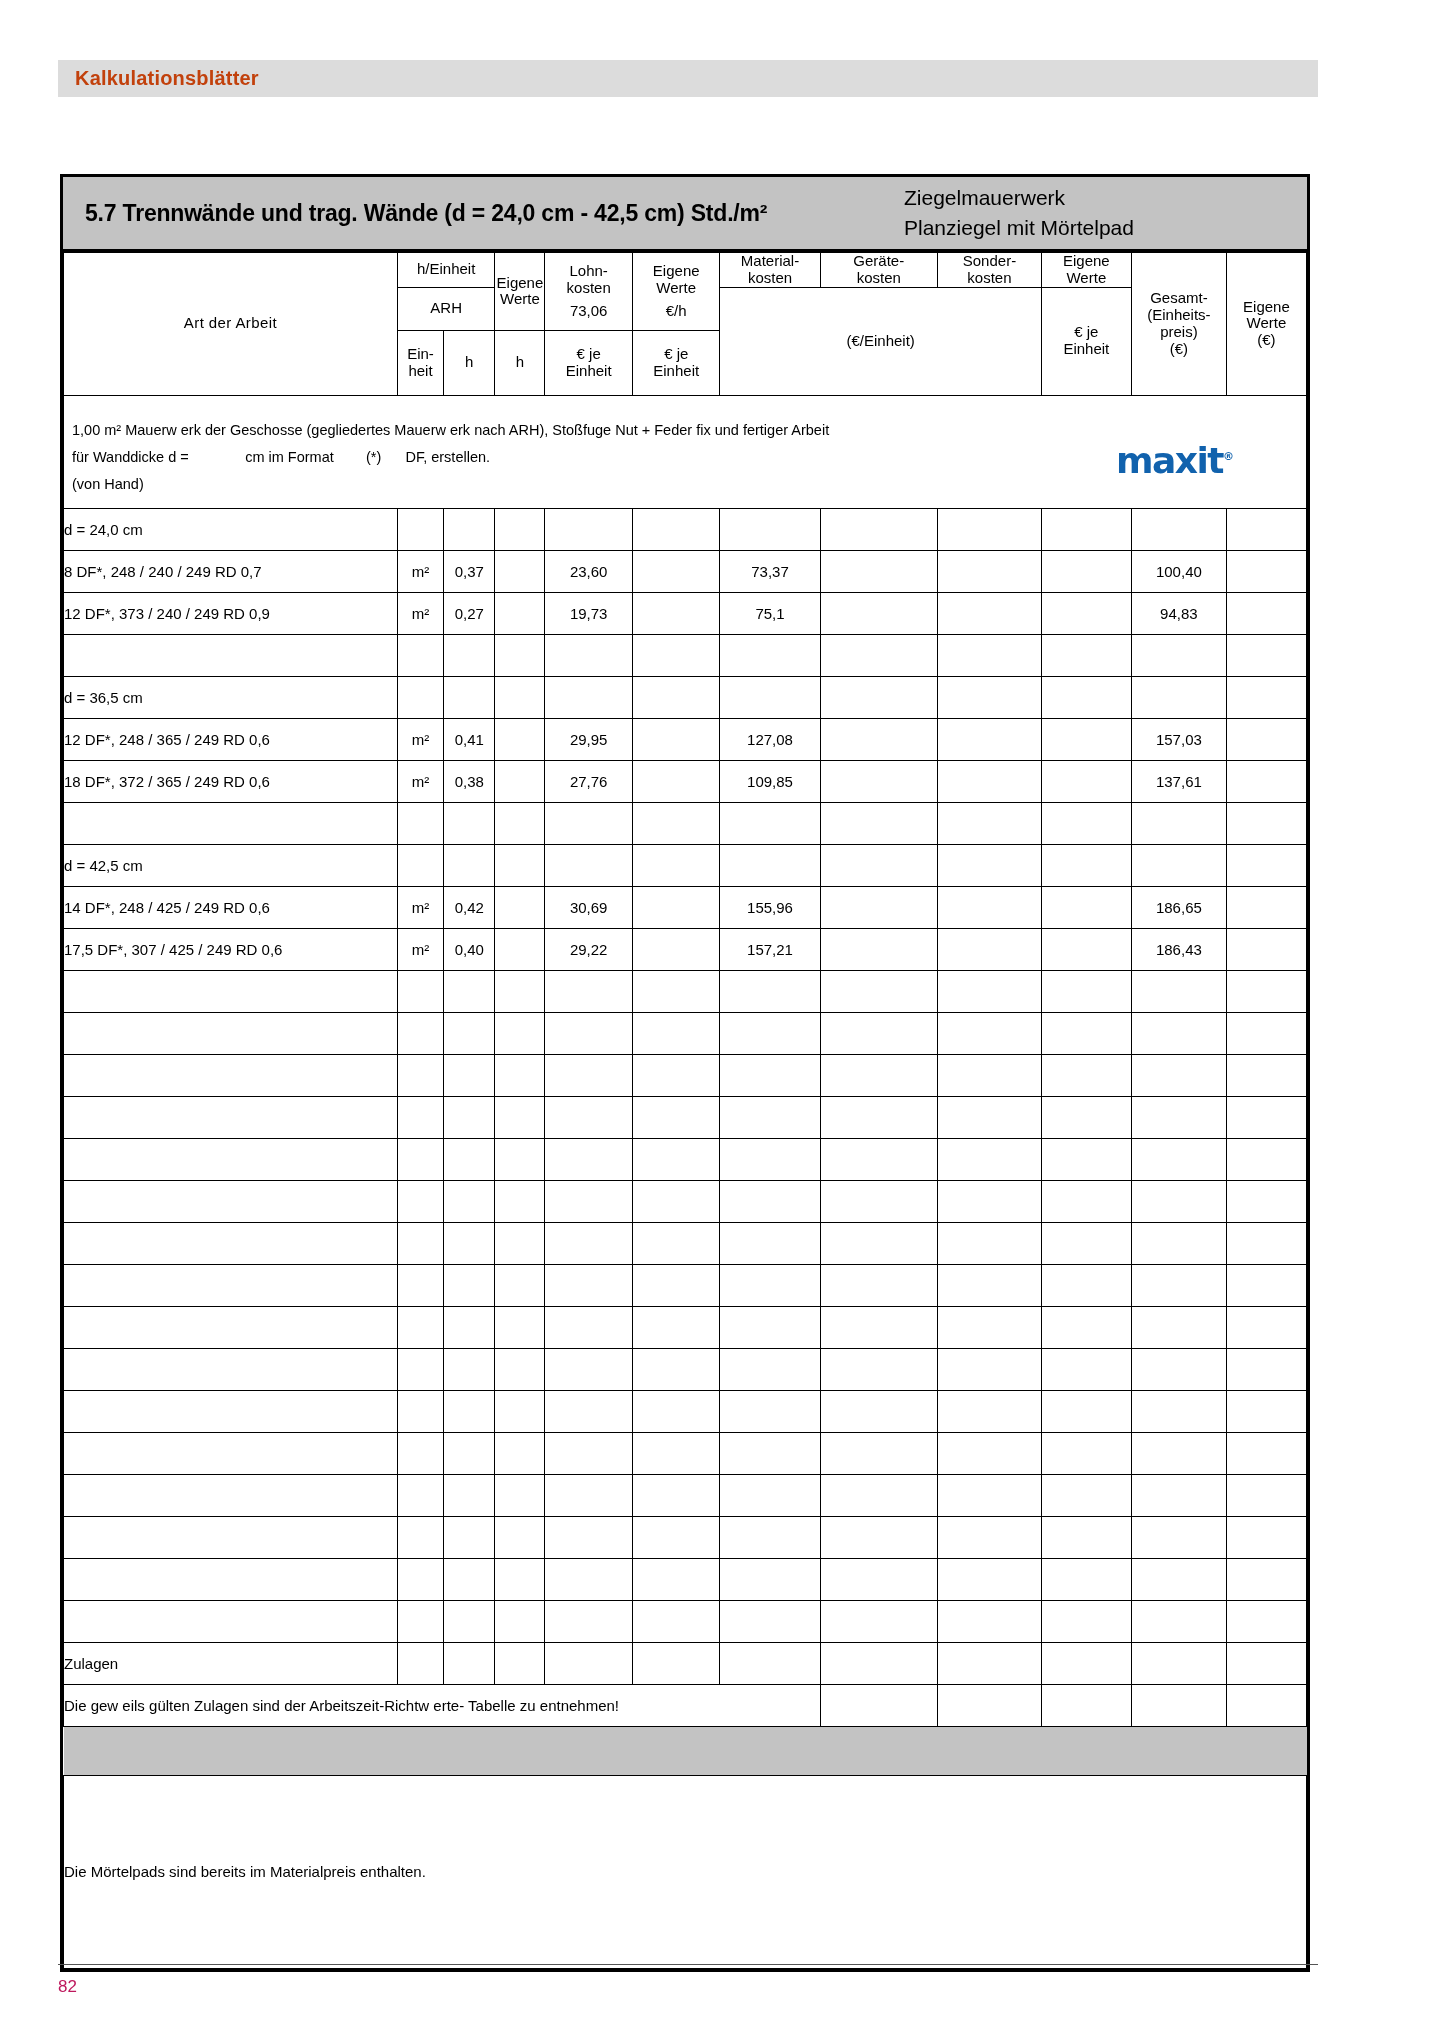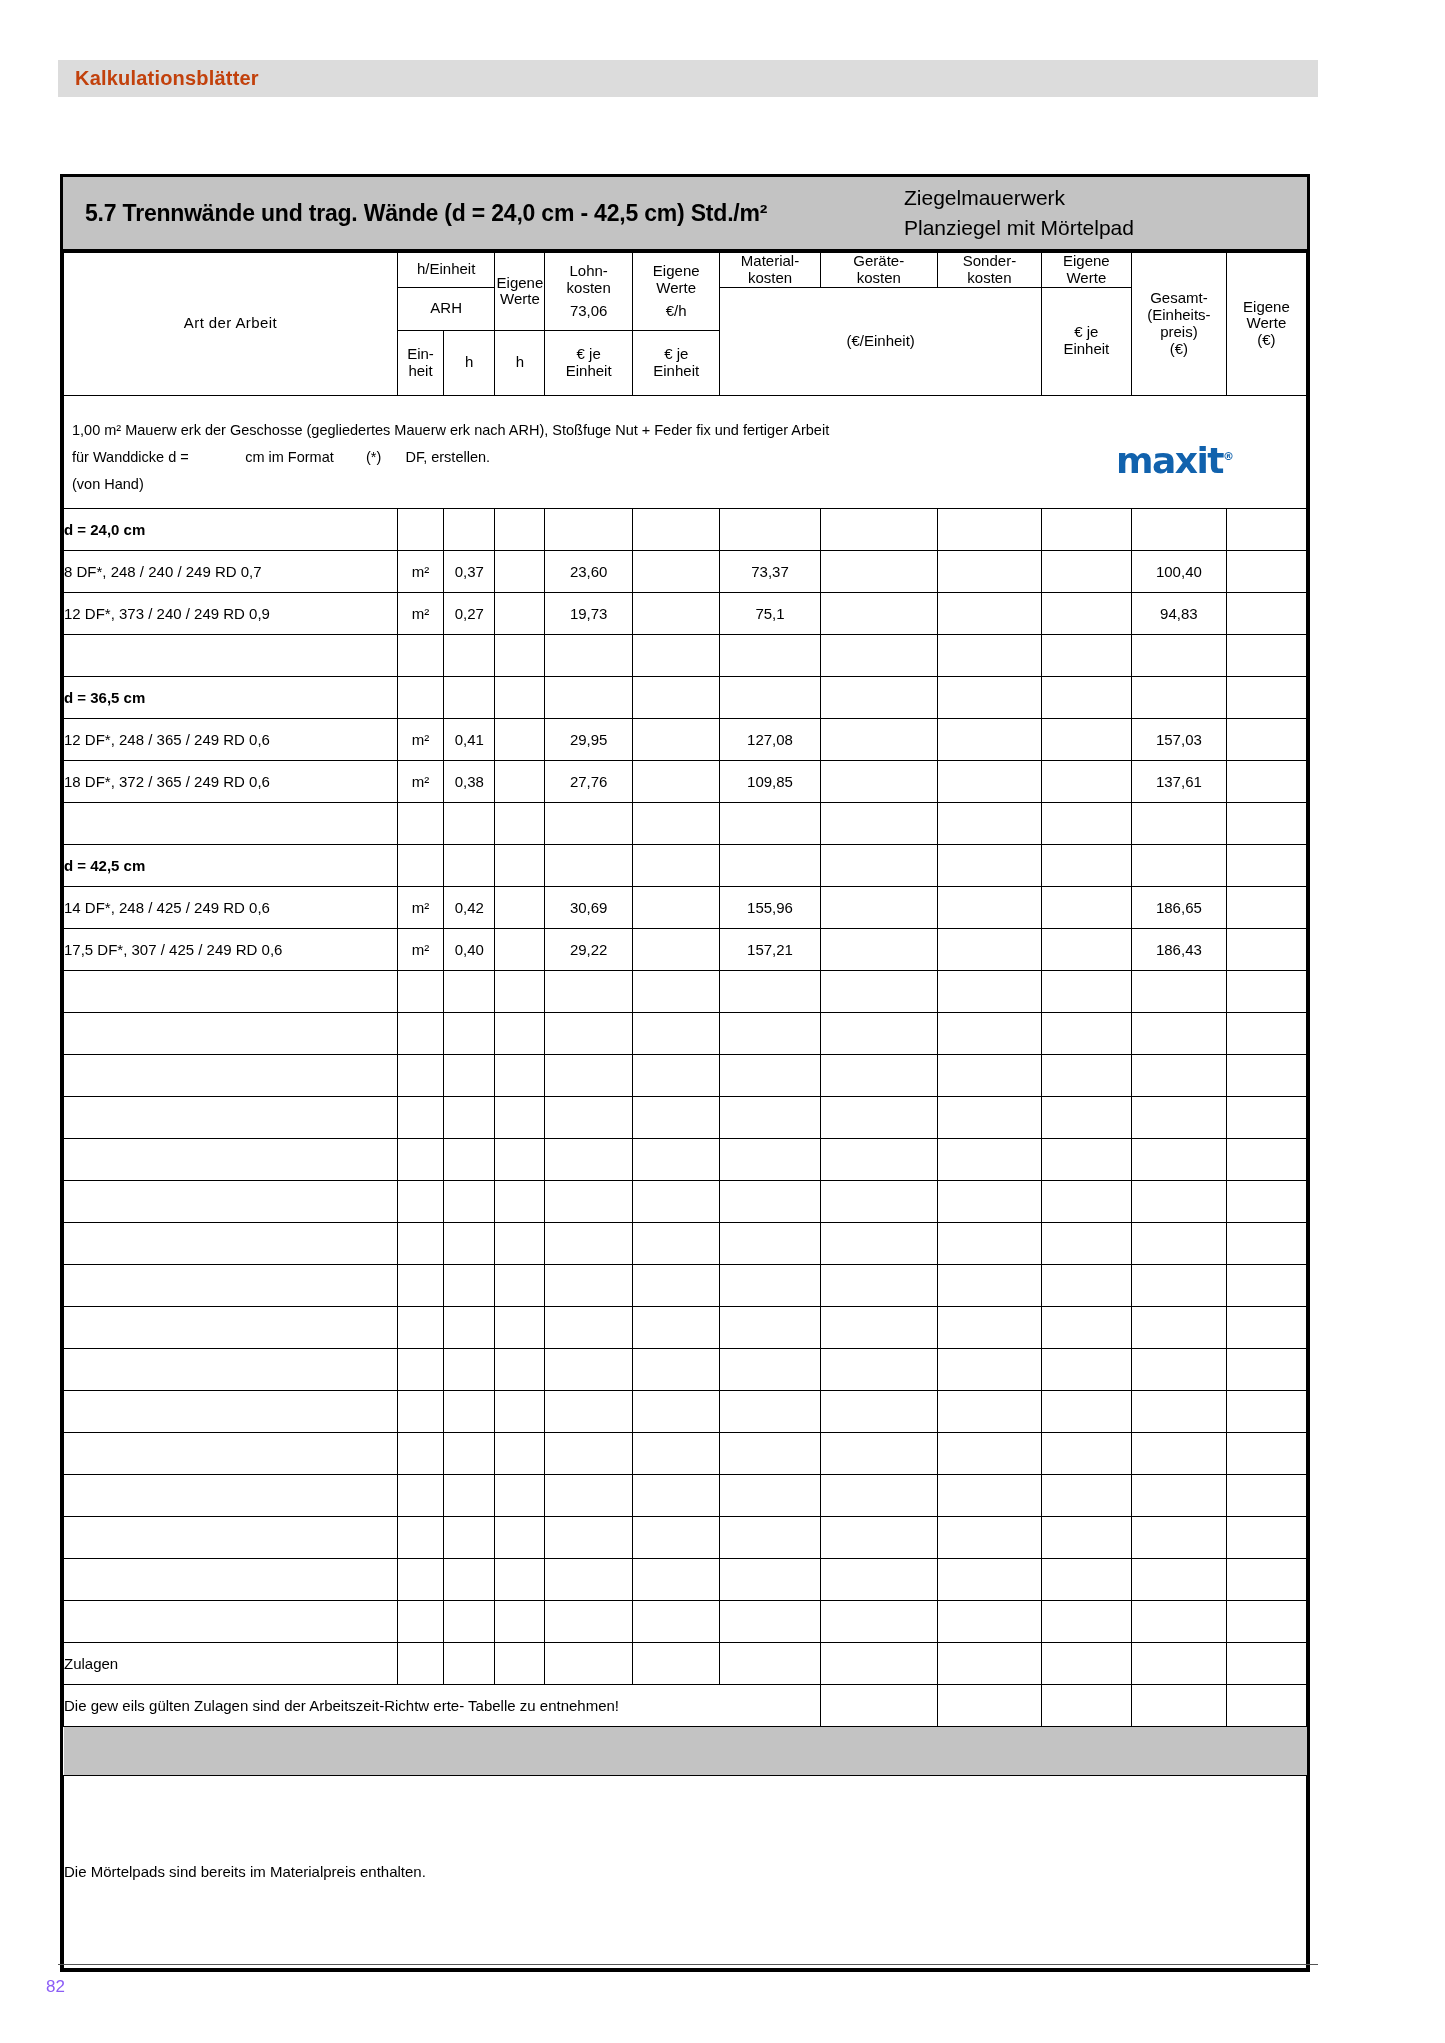--- a/index.html
+++ b/index.html
@@ -138,21 +138,21 @@
   }
 
   
   tr.datarow td { height: 41px; }
   td.label {
     font-size: 15px;
     padding-left: 8px;
     text-align: left;
     white-space: nowrap;
   }
-  td.label.bold { font-weight: bold; margin-top: 40px; }
+  td.label.bold { font-weight: normal; margin-top: 40px; }
   td.num { text-align: center; font-size: 15px; }
   td.unit { text-align: center; font-size: 15px; }
 
   
   td.zulagen {
     font-size: 15px;
     padding-left: 8px;
     text-align: left;
     height: 41px;
   }
@@ -180,24 +180,24 @@
   
   .footrule {
     position: absolute;
     left: 58px;
     top: 1964px;
     width: 1260px;
     border-top: 1.5px solid #555;
   }
   .pagenum {
     position: absolute;
-    left: 46px;
+    left: 58px;
     top: 1977px;
     font-size: 17px;
-    color: #8b5cf6;
+    color: #be185d;
   }
 </style>
 </head>
 <body>
 
 <div class="page">
 
   <div class="runhead">
     <span class="runhead-text">Kalkulationsblätter</span>
   </div>

